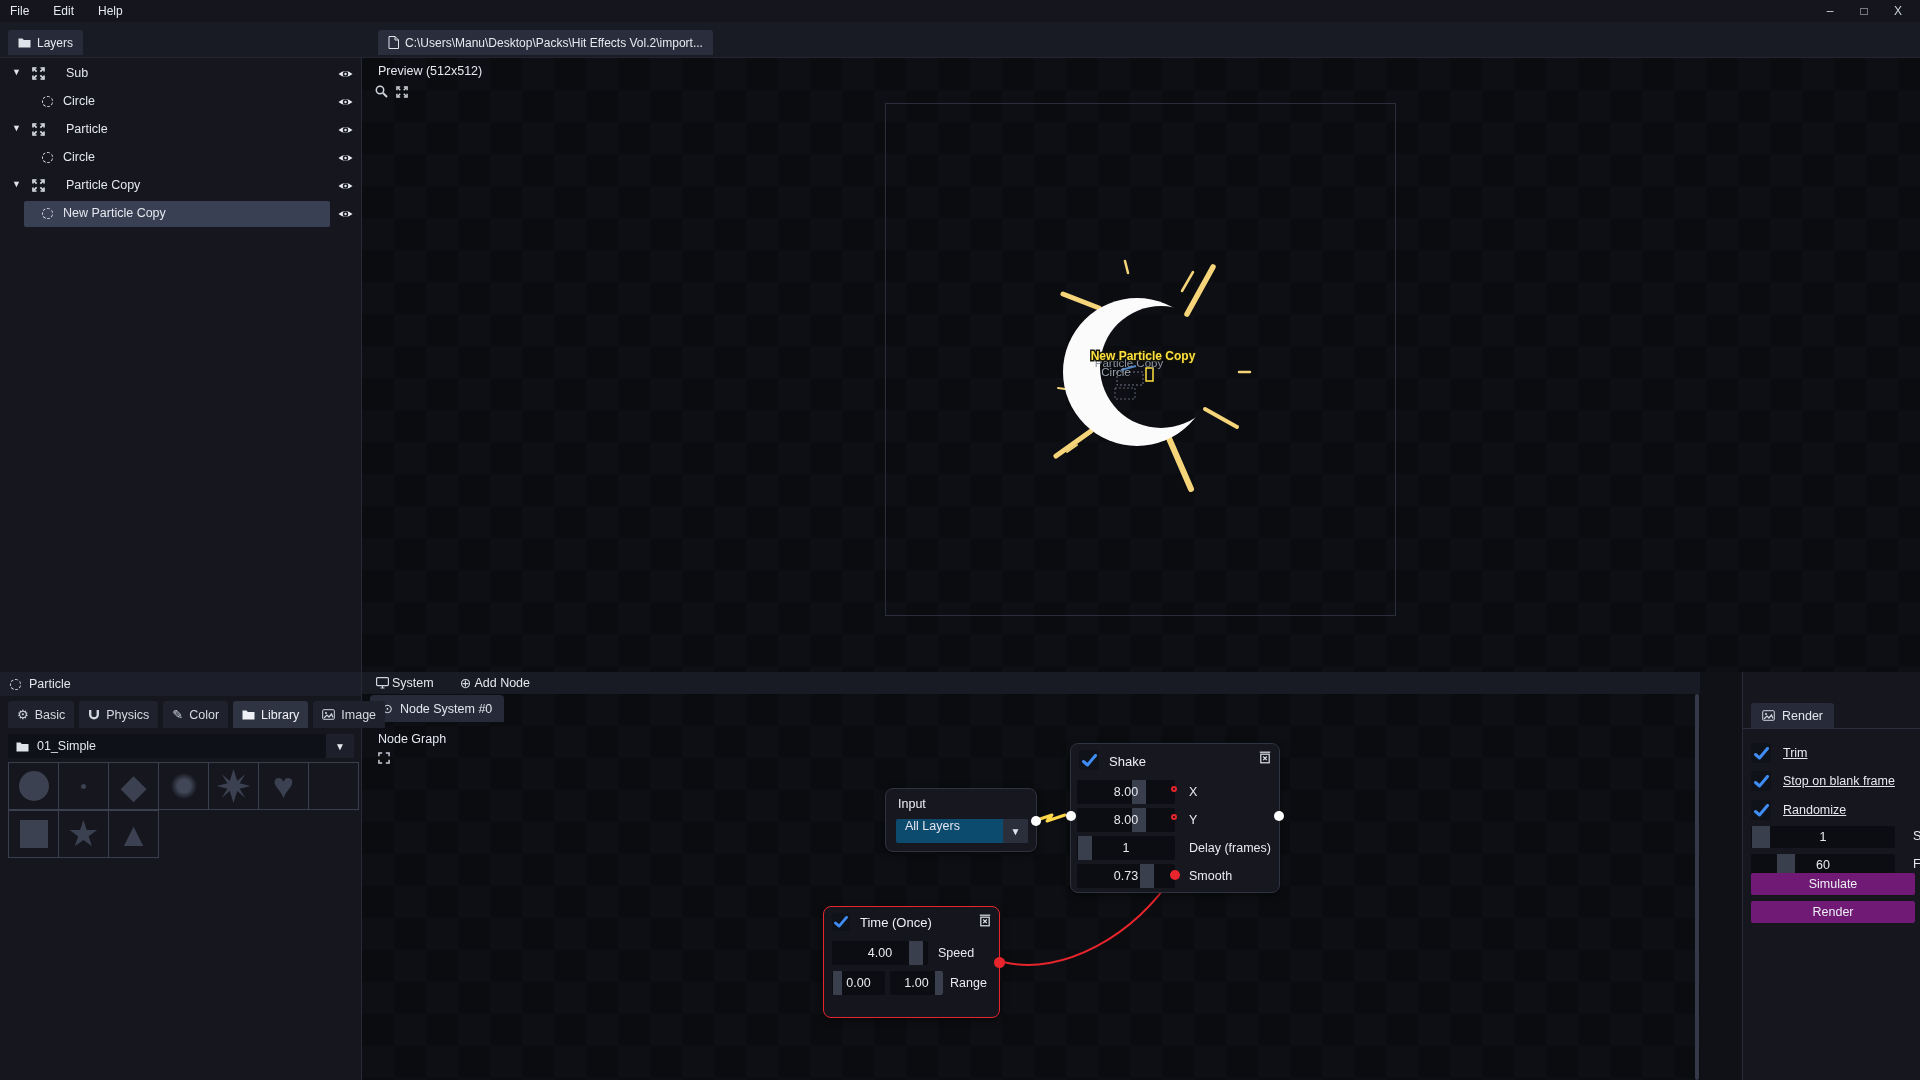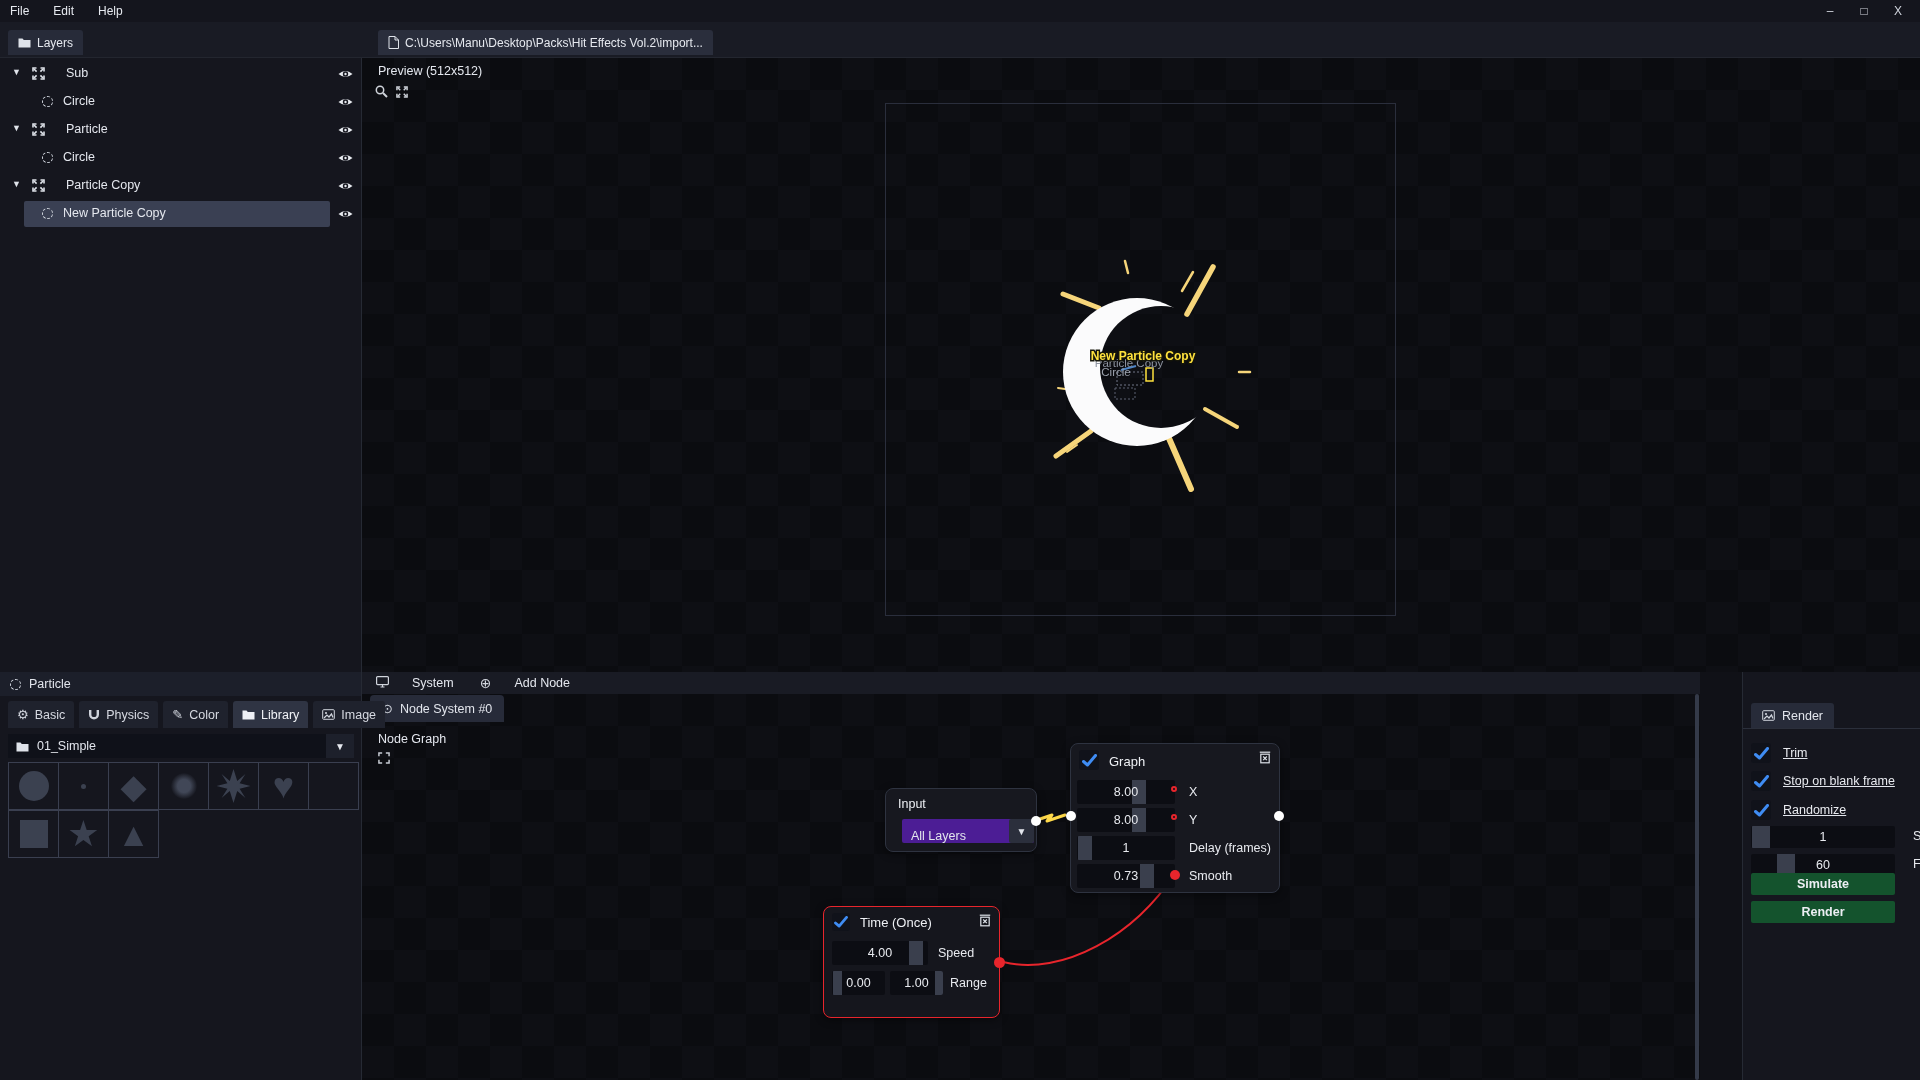--- a/index.html
+++ b/index.html
@@ -60,21 +60,21 @@
 
   
   .preview-area { left:362px; top:58px; width:1558px; height:614px; z-index:5; }
   .pv-title { position:absolute; left:16px; top:6px; font-size:12.5px; color:#e4e7ee; }
   .pv-tools { position:absolute; left:13px; top:27px; display:flex; gap:8px; align-items:center; }
   .pv-frame { position:absolute; left:523px; top:45px; width:511px; height:513px; border:1px solid #2a2e3c; }
 
   
   .node-editor { left:362px; top:672px; width:1338px; height:408px; background:#191b24; z-index:10; }
   .ne-header { position:absolute; left:0; top:0; width:100%; height:22px; background:#191b24; display:flex; align-items:center; gap:26px; padding-left:14px; }
-  .ne-hitem { display:flex; align-items:flex-start; gap:23px; font-size:12.5px; color:#e4e7ee; }
+  .ne-hitem { display:flex; align-items:center; gap:3px; font-size:12.5px; color:#e4e7ee; }
   .ne-canvas { position:absolute; left:0; top:22px; width:100%; height:386px; }
   .ne-tab { position:absolute; left:8px; top:1px; height:27px; background:#272b39; border-radius:4px 4px 0 0; display:flex; align-items:center; gap:7px; padding:0 12px; font-size:12.5px; }
   .ng-label { position:absolute; left:16px; top:38px; font-size:12.5px; color:#e4e7ee; }
   .ng-fit { position:absolute; left:16px; top:58px; }
   .ne-scroll { position:absolute; right:1px; top:0; width:4px; height:386px; background:#343a49; border-radius:2px; }
 
   .wires { position:absolute; left:0; top:-22px; width:1338px; height:408px; pointer-events:none; }
 
   .node { position:absolute; background:#17181f; border:1px solid #2e3340; border-radius:8px; box-shadow:0 2px 8px rgba(0,0,0,.45); }
   .node .ntitle { position:absolute; left:38px; top:10px; font-size:13px; color:#eef0f4; white-space:nowrap; }
@@ -84,37 +84,37 @@
   .slin { position:absolute; top:0; height:24px; background:#0c0d13; border-radius:2px; overflow:hidden; }
   .slin .handle { position:absolute; top:0; bottom:0; width:14px; background:#3a3f4d; }
   .slin .val { position:relative; z-index:1; display:flex; width:100%; height:100%; align-items:center; justify-content:center; font-size:12.5px; color:#e8eaef; }
   .nlabel { position:absolute; top:5px; font-size:12.5px; color:#e8eaef; white-space:nowrap; }
   .conn { position:absolute; border-radius:50%; }
   .conn.hollow { width:6px; height:6px; border:2.5px solid #e8252c; background:transparent; }
   .conn.redfill { width:10px; height:10px; background:#e8252c; }
   .conn.whitefill { width:10px; height:10px; background:#ffffff; }
 
   .node-input .ntitle2 { position:absolute; left:12px; top:8px; font-size:12.5px; color:#eef0f4; }
-  .dropdown { position:absolute; left:16px; top:30px; width:132px; height:24px; background:#4c1d95; border-radius:2px; display:flex; align-items:flex-end; }
+  .dropdown { position:absolute; left:10px; top:30px; width:132px; height:24px; background:#0c4a6e; border-radius:2px; display:flex; align-items:flex-start; }
   .dropdown .dval { padding-left:9px; font-size:12.5px; }
   .dropdown .dcaret { position:absolute; right:0; top:0; width:25px; height:24px; background:#2b2f3c; border-radius:2px; display:flex; align-items:center; justify-content:center; font-size:10px; }
 
   .node-time { border:1.5px solid #e8252c; background:#15161d; }
 
   
   .render-panel { left:1700px; top:672px; width:220px; height:408px; background:#15161e; border-left:1px solid #262a34; z-index:15;margin-left:42px; }
   .rp-tab { position:absolute; left:8px; top:31px; height:25px; background:#272b39; border-radius:3px 3px 0 0; display:flex; align-items:center; gap:7px; padding:0 11px; font-size:12.5px; }
   .rp-line { position:absolute; left:0; top:56px; width:100%; height:1px; background:#2b2f3b; }
   .cbrow { position:absolute; left:8px; height:22px; display:flex; align-items:center; gap:12px;text-decoration:underline; }
   .cbbox { width:20px; height:20px; background:#10121a; border-radius:3px; display:flex; align-items:center; justify-content:center; }
   .cblabel { font-size:12.5px; color:#e8eaef; }
   .rp-sl { position:absolute; left:8px; width:144px; height:22px; }
   .rp-sl .slin { height:22px; width:144px; left:0; }
   .rp-sllabel { position:absolute; left:162px; font-size:12.5px; top:3px; color:#e8eaef; }
-  .rp-btn { position:absolute; left:8px; width:144px; height:22px; background:#14532d; border-radius:2px; display:flex; align-items:center; justify-content:center; font-size:12.5px; color:#eceef3;font-weight:bold; }
+  .rp-btn { position:absolute; left:8px; width:164px; height:22px; background:#701a75; border-radius:2px; display:flex; align-items:center; justify-content:center; font-size:12.5px; color:#eceef3; }
 </style>
 </head>
 <body>
 
 <div class="abs menubar">
   <div class="menu-item">File</div>
   <div class="menu-item">Edit</div>
   <div class="menu-item">Help</div>
   <div class="win-controls">
     <span class="win-btn">–</span>
@@ -419,21 +419,21 @@
       </div>
       <span class="conn whitefill" style="right:-5px;top:27px"></span>
     </div>
 
     <div class="node" style="left:708px;top:49px;width:210px;height:150px">
       <span class="ncheck">
           <svg width="15" height="13" viewBox="0 0 15 13" fill="none" stroke="#3f8cf3" stroke-width="3" stroke-linecap="round" stroke-linejoin="round">
             <path d="M1.5 7.5L5.5 11 13.5 1.5"></path>
           </svg>
         </span>
-      <span class="ntitle">Graph</span>
+      <span class="ntitle">Shake</span>
       <span class="ntrash">
           <svg width="12" height="13" viewBox="0 0 12 13" fill="none" stroke="#dfe3ea" stroke-width="1.2">
             <path d="M.8 1.2h10.4"></path>
             <rect x="1.8" y="3.2" width="8.4" height="8.6"></rect>
             <path d="M4.2 5.5l3.6 3.6M7.8 5.5L4.2 9.1"></path>
           </svg>
         </span>
 
       <div class="nrow" style="top:36px">
         <div class="slin" style="left:6px;width:98px">

